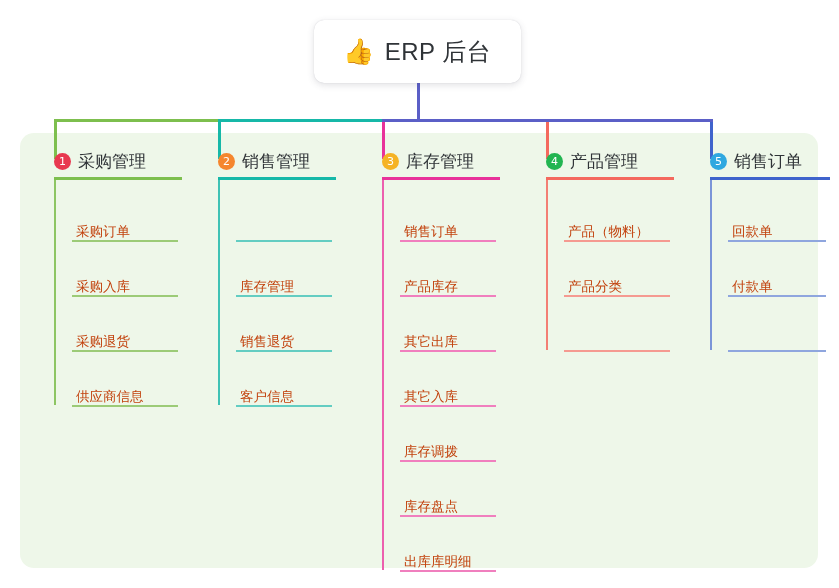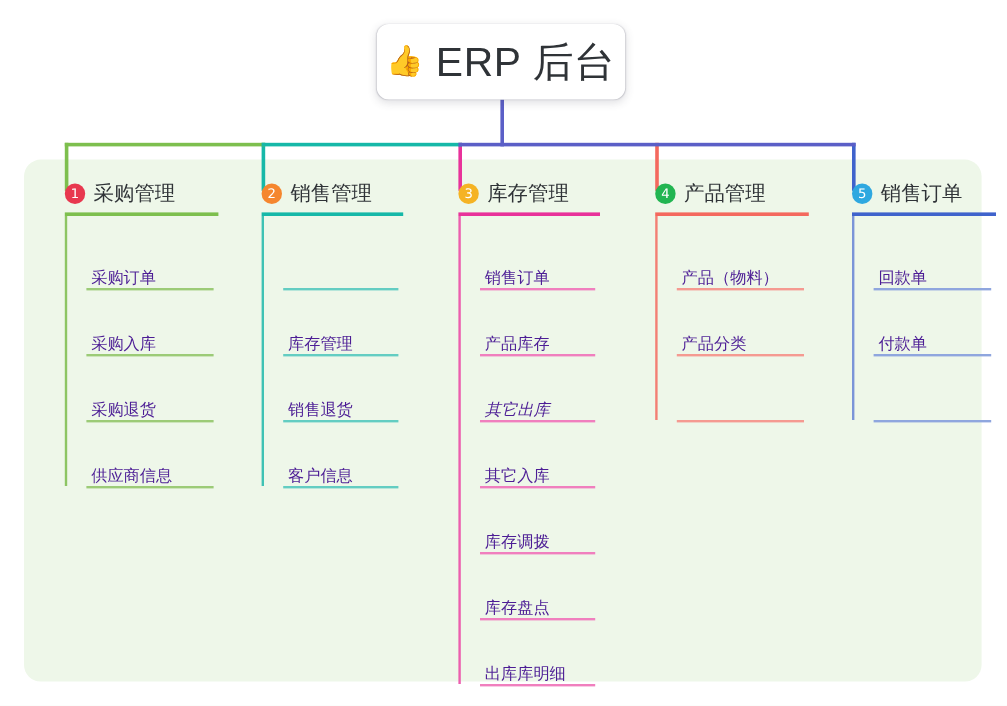--- a/index.html
+++ b/index.html
@@ -49,21 +49,21 @@
     justify-content: center;
     gap: 10px;
     box-sizing: border-box;
   }
   .root-emoji {
     font-size: 25px;
     line-height: 1;
     display: block;
   }
   .root-title {
-    font-size: 34px;
+    font-size: 24px;
     color: #2f3337;
     letter-spacing: .5px;
     white-space: nowrap;
   }
 
   
   .conn {
     position: absolute;
   }
   .conn.v { width: 3px; }
@@ -109,21 +109,21 @@
   .leaf {
     position: absolute;
     height: 22px;
     display: flex;
     align-items: flex-end;
     padding-left: 40px;
     box-sizing: border-box;
   }
   .leaf-label {
     font-size: 13.5px;
-    color: #4c1d95;
+    color: #c2410c;
     white-space: nowrap;
     line-height: 16px;
   }
   .leaf-rule {
     position: absolute;
     left: 36px;
     height: 2px;
   }
   .spine {
     position: absolute;
@@ -208,21 +208,21 @@
         <div class="cat-rule" style="background: rgb(232, 50, 154); width: 118px;"></div>
         <div class="spine" style="background: rgb(236, 95, 174); left: 18px; top: 35px; height: 390px;"></div>
         <div class="leaf" style="top: 73px;">
           <span class="leaf-label">销售订单</span>
         </div>
         <div class="leaf-rule" style="background: rgb(240, 127, 190); width: 96px; top: 95px;"></div>
         <div class="leaf" style="top: 128px;">
           <span class="leaf-label">产品库存</span>
         </div>
         <div class="leaf-rule" style="background: rgb(240, 127, 190); width: 96px; top: 150px;"></div>
-        <div class="leaf" style="top: 183px; font-style: italic;">
+        <div class="leaf" style="top: 183px;">
           <span class="leaf-label">其它出库</span>
         </div>
         <div class="leaf-rule" style="background: rgb(240, 127, 190); width: 96px; top: 205px;"></div>
         <div class="leaf" style="top: 238px;">
           <span class="leaf-label">其它入库</span>
         </div>
         <div class="leaf-rule" style="background: rgb(240, 127, 190); width: 96px; top: 260px;"></div>
         <div class="leaf" style="top: 293px;">
           <span class="leaf-label">库存调拨</span>
         </div>

